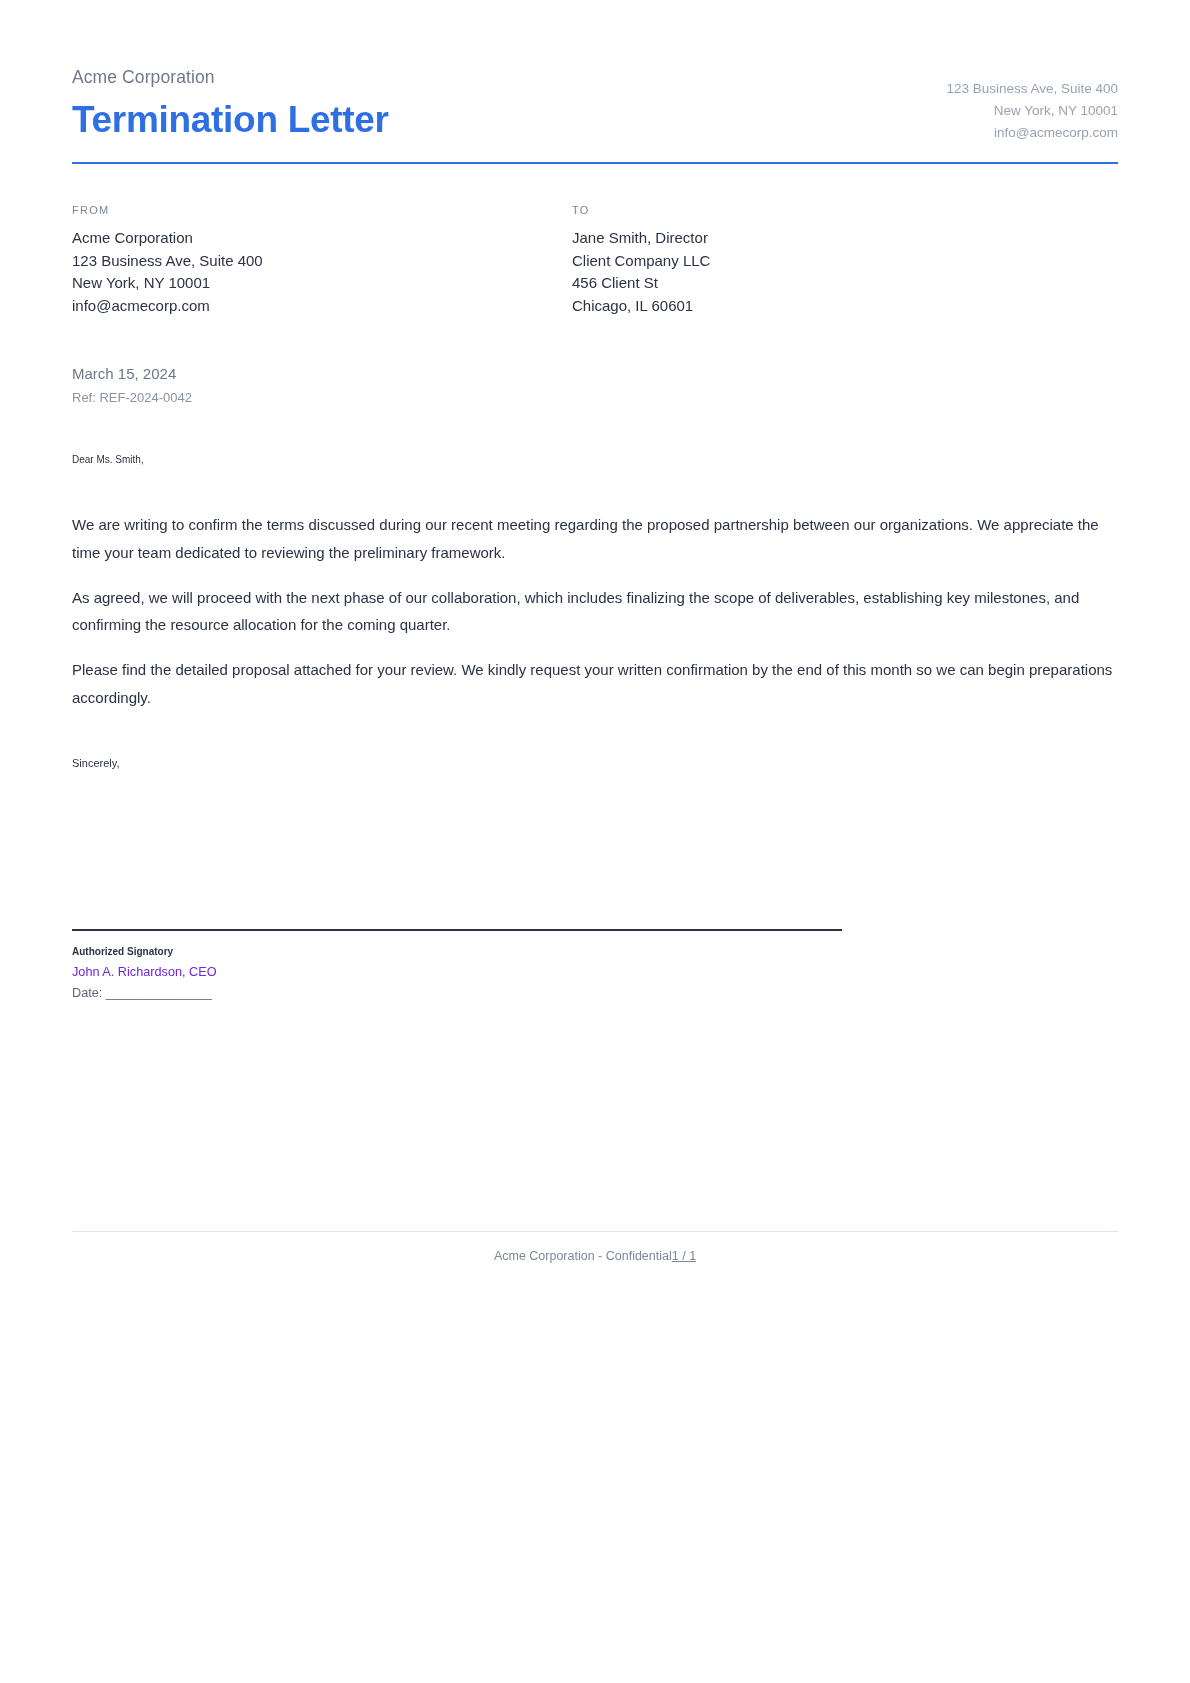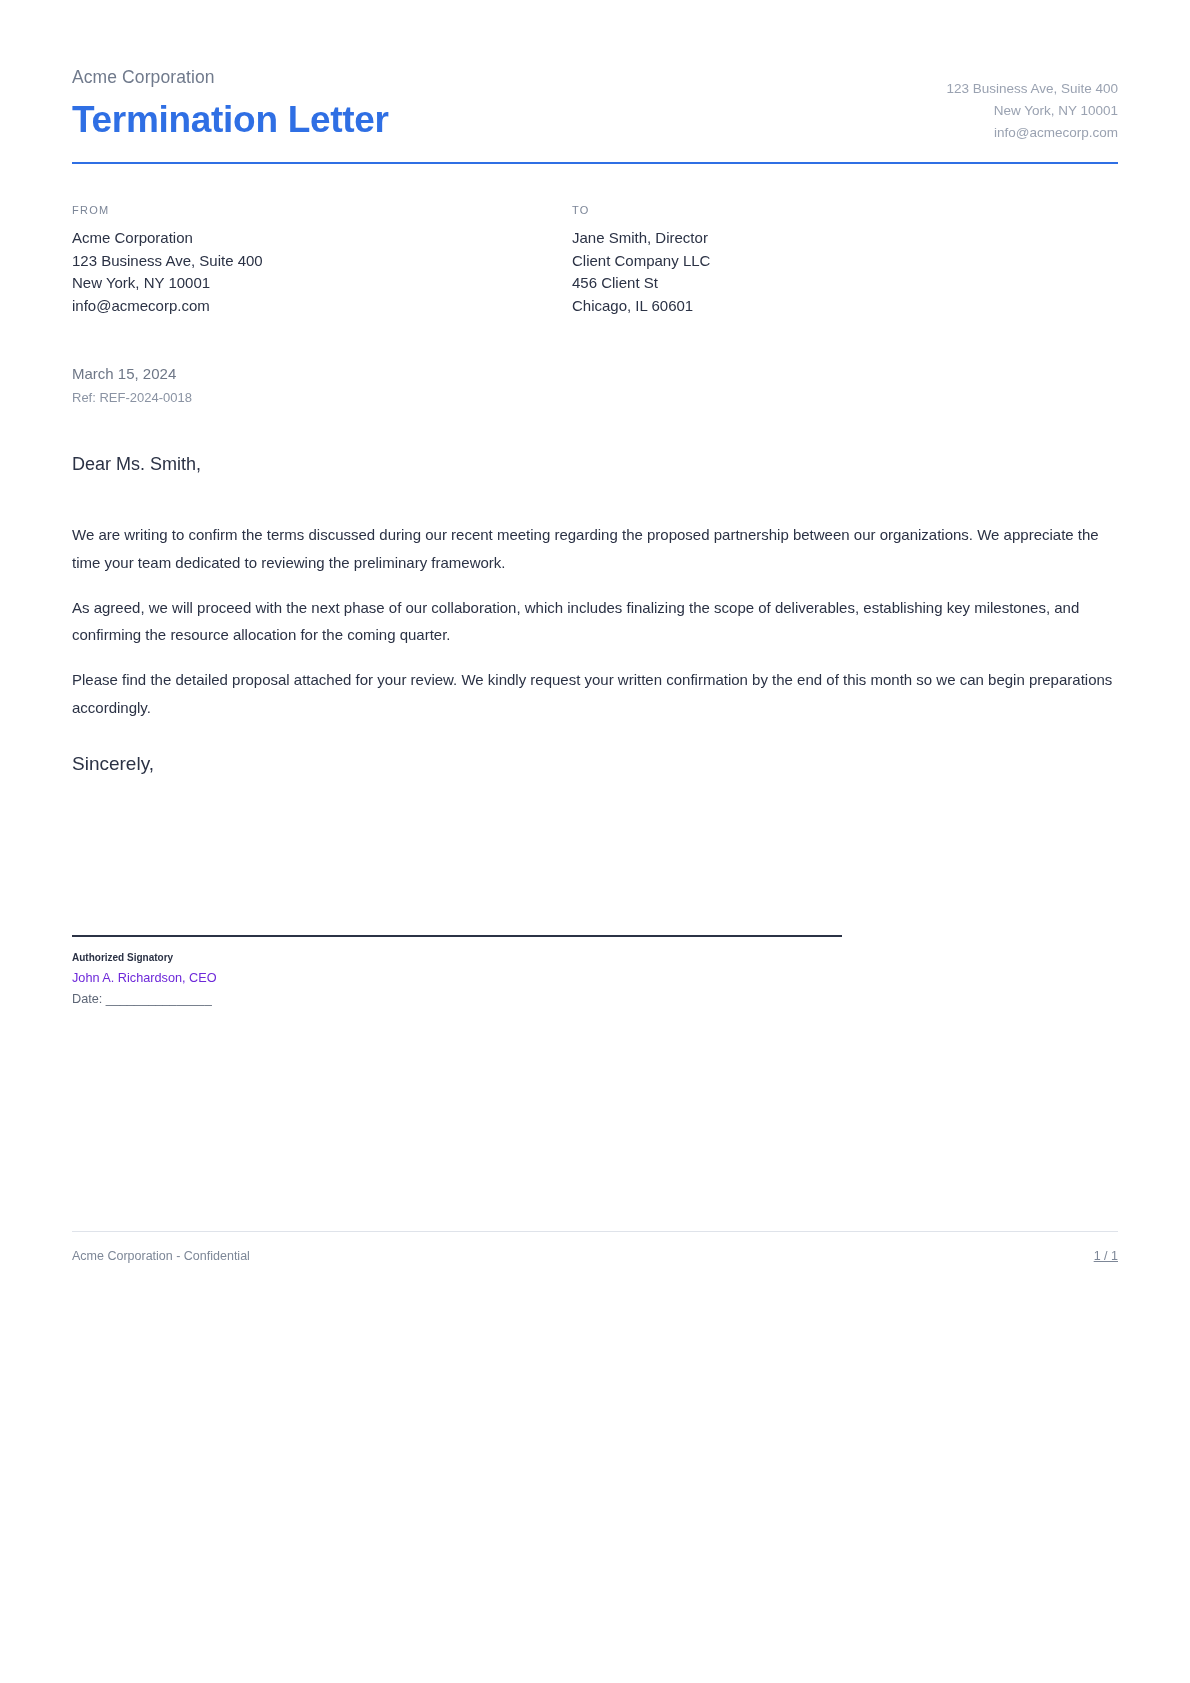--- a/index.html
+++ b/index.html
@@ -97,39 +97,39 @@
 
   .meta-ref {
     font-size: 13px;
     color: #8a93a3;
     line-height: 1.55;
     margin-top: 3px;
   }
 
   
   .salutation {
-    font-size: 18px;
+    font-size: 10px;
     color: #2b3245;
     margin-top: 46px;
   }
 
   .body-copy { margin-top: 46px; }
 
   .body-para {
     font-size: 15px;
     color: #2b3245;
     line-height: 1.82;
     margin-bottom: 18px;
     text-align: left;
   }
 
   .closing {
-    font-size: 19px;
-    color: #2b3245;
-    margin-top: 32px;
+    font-size: 11px;
+    color: #2b3245;
+    margin-top: 46px;
   }
 
   
   .signature-block {
     margin-top: 160px;
     width: 770px;
   }
 
   .signature-rule {
     height: 2px;
@@ -160,21 +160,21 @@
 
   
   .letter-footer {
     position: absolute;
     left: 72px;
     right: 72px;
     bottom: 124px;
     border-top: 1px solid #dfe3ea;
     padding-top: 17px;
     display: flex;
-    justify-content: space-between;
+    justify-content: center;
     align-items: center;
   }
 
   .footer-text {
     font-size: 12.5px;
     color: #7d8797;
   }
 
   .footer-page {
     font-size: 12.5px;
@@ -212,21 +212,21 @@
       <div class="party-label">TO</div>
       <div class="party-line">Jane Smith, Director</div>
       <div class="party-line">Client Company LLC</div>
       <div class="party-line">456 Client St</div>
       <div class="party-line">Chicago, IL 60601</div>
     </div>
   </div>
 
   <div class="meta">
     <div class="meta-date">March 15, 2024</div>
-    <div class="meta-ref">Ref: REF-2024-0018</div>
+    <div class="meta-ref">Ref: REF-2024-0042</div>
   </div>
 
   <div class="salutation">Dear Ms. Smith,</div>
 
   <div class="body-copy">
     <p class="body-para">We are writing to confirm the terms discussed during our recent meeting regarding the proposed partnership between our organizations. We appreciate the time your team dedicated to reviewing the preliminary framework.</p>
     <p class="body-para">As agreed, we will proceed with the next phase of our collaboration, which includes finalizing the scope of deliverables, establishing key milestones, and confirming the resource allocation for the coming quarter.</p>
     <p class="body-para">Please find the detailed proposal attached for your review. We kindly request your written confirmation by the end of this month so we can begin preparations accordingly.</p>
   </div>
 

